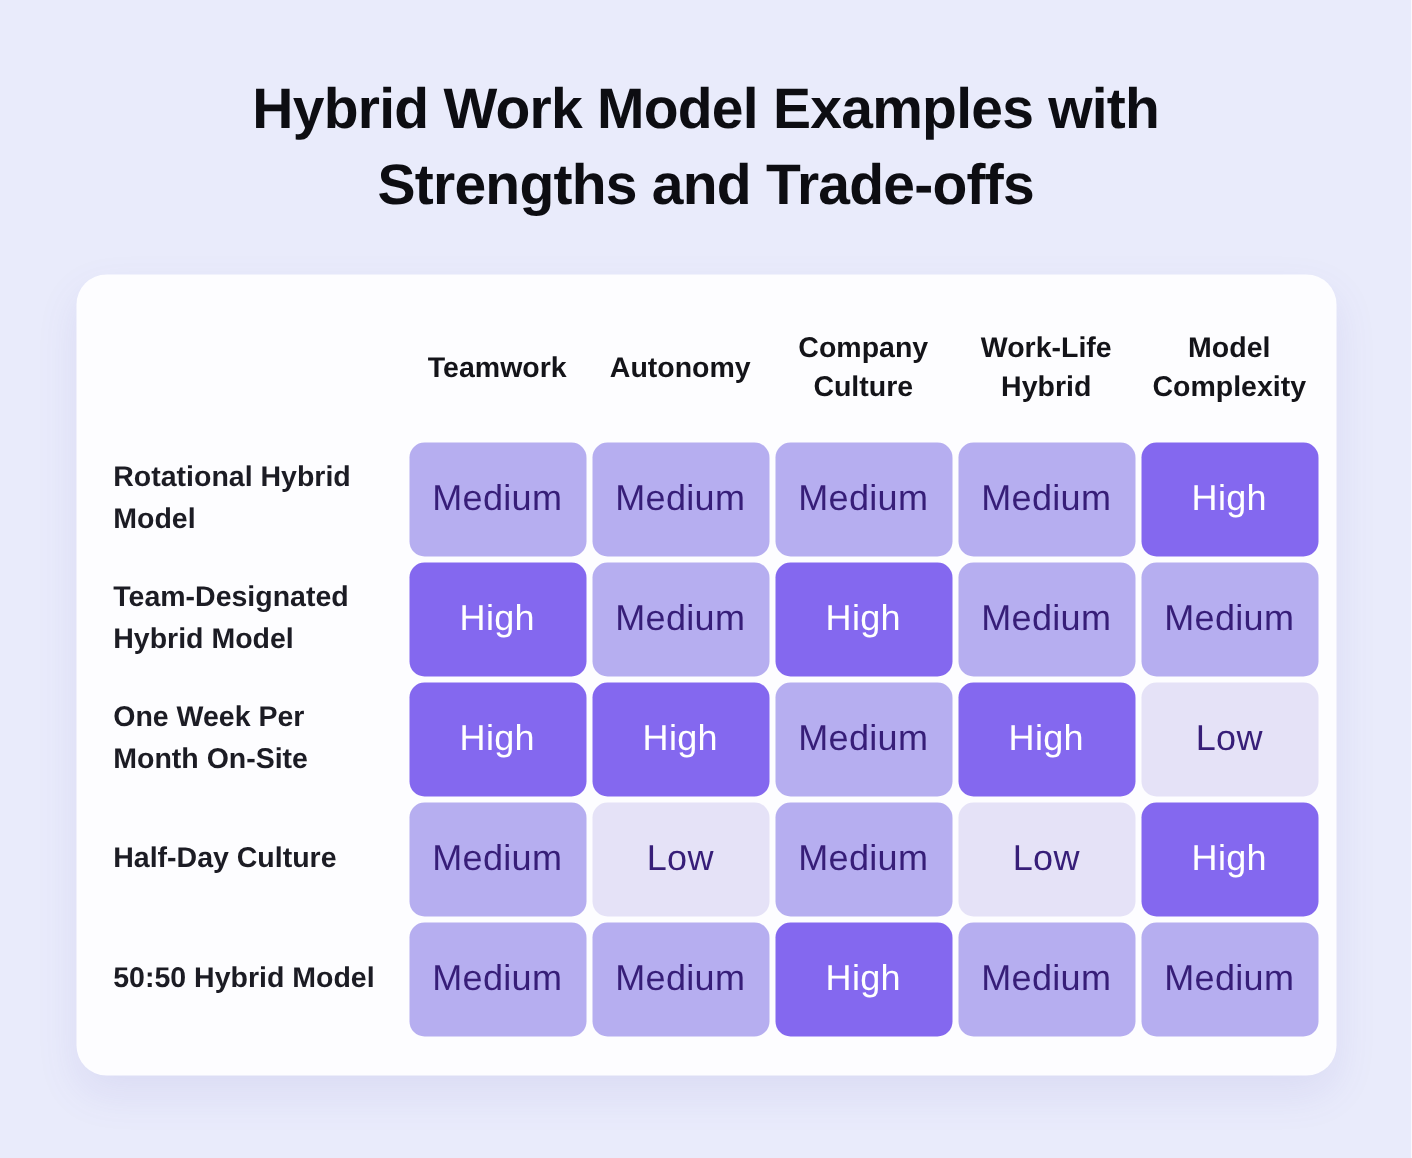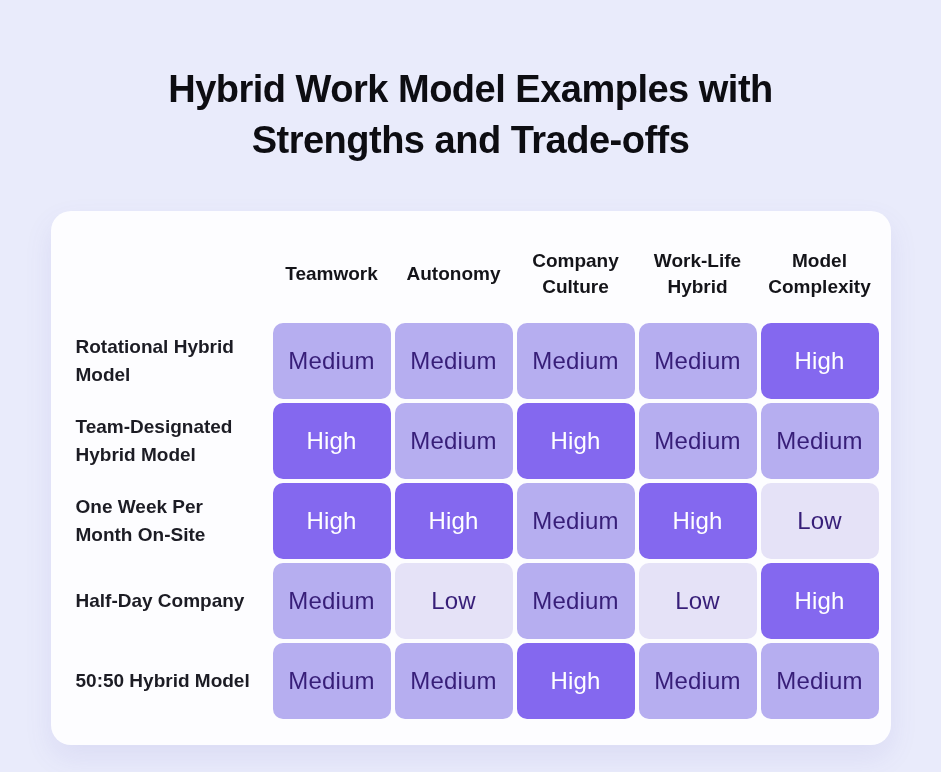--- a/index.html
+++ b/index.html
@@ -6,34 +6,34 @@
   .page {
     position: relative;
     width: 941px;
     height: 772px;
     background: var(--page-bg, #e9ebfb);
     font-family: "Liberation Sans", sans-serif;
     overflow: hidden;
     box-sizing: border-box;
   }
   .title {
-    margin: 16px auto;
+    margin: 0 auto;
     padding-top: 48px;
     max-width: 700px;
     text-align: center;
     font-size: 38px;
     line-height: 1.35;
     font-weight: bold;
     letter-spacing: -0.5px;
     color: var(--title-text, #0d0d12);
   }
   .card {
     width: 840px;
     box-sizing: border-box;
-    margin: 44px auto 0 auto;
+    margin: 32px auto 0 auto;
     background: var(--card-bg, #fdfdff);
     border-radius: 20px;
     padding: 32px 12px 26px 25px;
     box-shadow: 0 12px 28px rgba(99, 91, 189, 0.10);
   }
   .grid {
     display: grid;
     grid-template-columns: 193px repeat(5, 1fr);
     grid-auto-rows: 76px;
     gap: 4px;
@@ -101,21 +101,21 @@
         <div class="cell cell-medium">Medium</div>
         <div class="cell cell-high">High</div>
         <div class="cell cell-medium">Medium</div>
         <div class="cell cell-medium">Medium</div>
         <div class="row-label">One Week Per Month On-Site</div>
         <div class="cell cell-high">High</div>
         <div class="cell cell-high">High</div>
         <div class="cell cell-medium">Medium</div>
         <div class="cell cell-high">High</div>
         <div class="cell cell-low">Low</div>
-        <div class="row-label">Half-Day Company</div>
+        <div class="row-label">Half-Day Culture</div>
         <div class="cell cell-medium">Medium</div>
         <div class="cell cell-low">Low</div>
         <div class="cell cell-medium">Medium</div>
         <div class="cell cell-low">Low</div>
         <div class="cell cell-high">High</div>
         <div class="row-label">50:50 Hybrid Model</div>
         <div class="cell cell-medium">Medium</div>
         <div class="cell cell-medium">Medium</div>
         <div class="cell cell-high">High</div>
         <div class="cell cell-medium">Medium</div>

